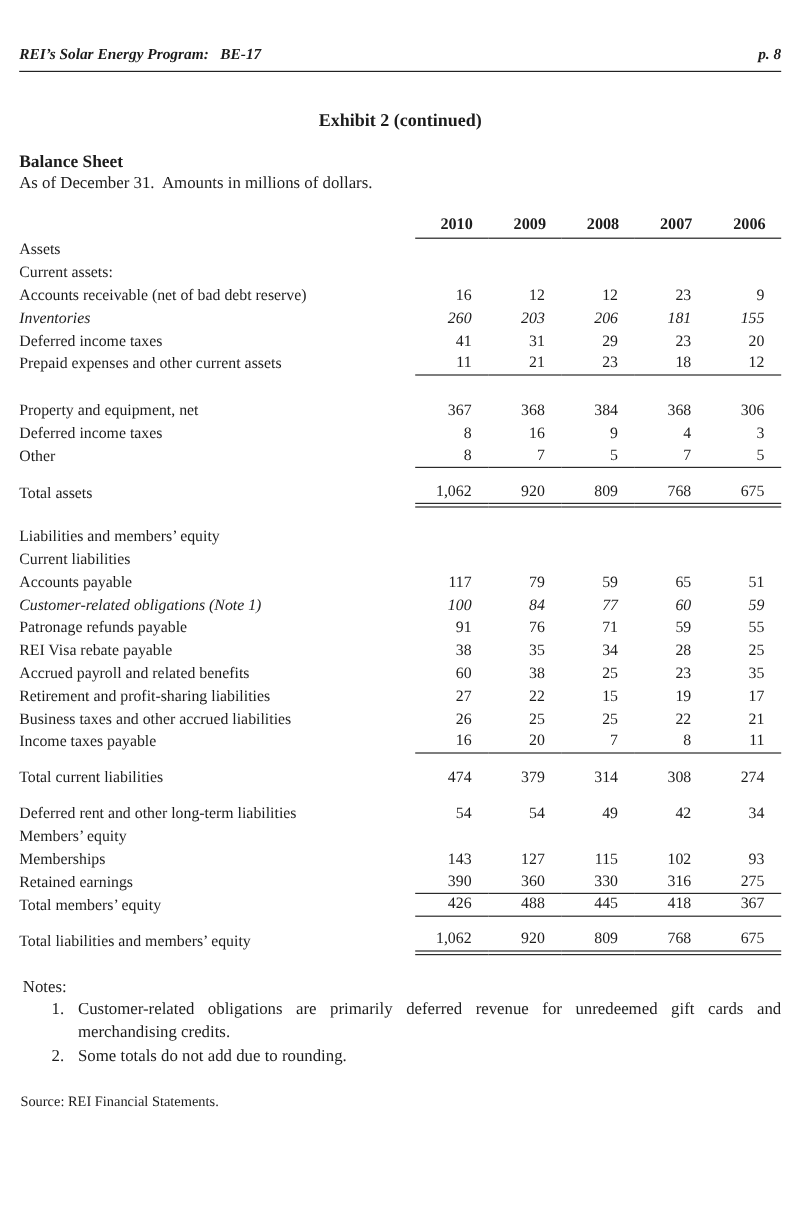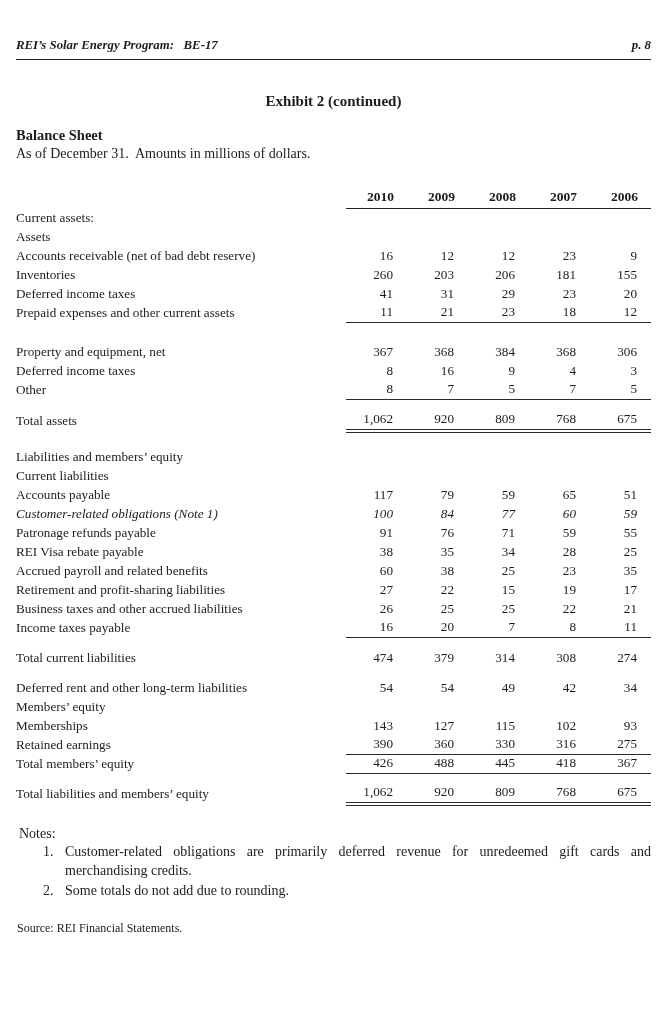--- a/index.html
+++ b/index.html
@@ -40,21 +40,21 @@
     font-weight: bold;
     font-size: 14.5px;
   }
   .bs-desc {
     margin-top: 2px;
     font-size: 14px;
     white-space: pre;
   }
   
   table.bs {
-    margin-top: 27px;
+    margin-top: 17px;
     border-collapse: collapse;
     table-layout: fixed;
     width: 635px;
     font-size: 13.2px;
   }
   table.bs col.c-label { width: 330px; }
   table.bs col.c-num { width: 61px; }
   table.bs th, table.bs td {
     padding: 0;
     vertical-align: bottom;
@@ -135,44 +135,44 @@
         <th></th>
         <th class="num">2010</th>
         <th class="num">2009</th>
         <th class="num">2008</th>
         <th class="num">2007</th>
         <th class="num">2006</th>
       </tr>
     </thead>
     <tbody>
         <tr style="height: 19px;">
+          <td class="label ind0">Assets</td>
+          <td class="num"></td>
+          <td class="num"></td>
+          <td class="num"></td>
+          <td class="num"></td>
+          <td class="num"></td>
+        </tr>
+        <tr style="height: 19px;">
           <td class="label ind1">Current assets:</td>
-          <td class="num"></td>
-          <td class="num"></td>
-          <td class="num"></td>
-          <td class="num"></td>
-          <td class="num"></td>
-        </tr>
-        <tr style="height: 19px;">
-          <td class="label ind0">Assets</td>
           <td class="num"></td>
           <td class="num"></td>
           <td class="num"></td>
           <td class="num"></td>
           <td class="num"></td>
         </tr>
         <tr style="height: 19px;">
           <td class="label ind2">Accounts receivable (net of bad debt reserve)</td>
           <td class="num">16</td>
           <td class="num">12</td>
           <td class="num">12</td>
           <td class="num">23</td>
           <td class="num">9</td>
         </tr>
-        <tr style="height: 19px;">
+        <tr style="height: 19px; font-style: italic;">
           <td class="label ind2">Inventories</td>
           <td class="num">260</td>
           <td class="num">203</td>
           <td class="num">206</td>
           <td class="num">181</td>
           <td class="num">155</td>
         </tr>
         <tr style="height: 19px;">
           <td class="label ind2">Deferred income taxes</td>
           <td class="num">41</td>

